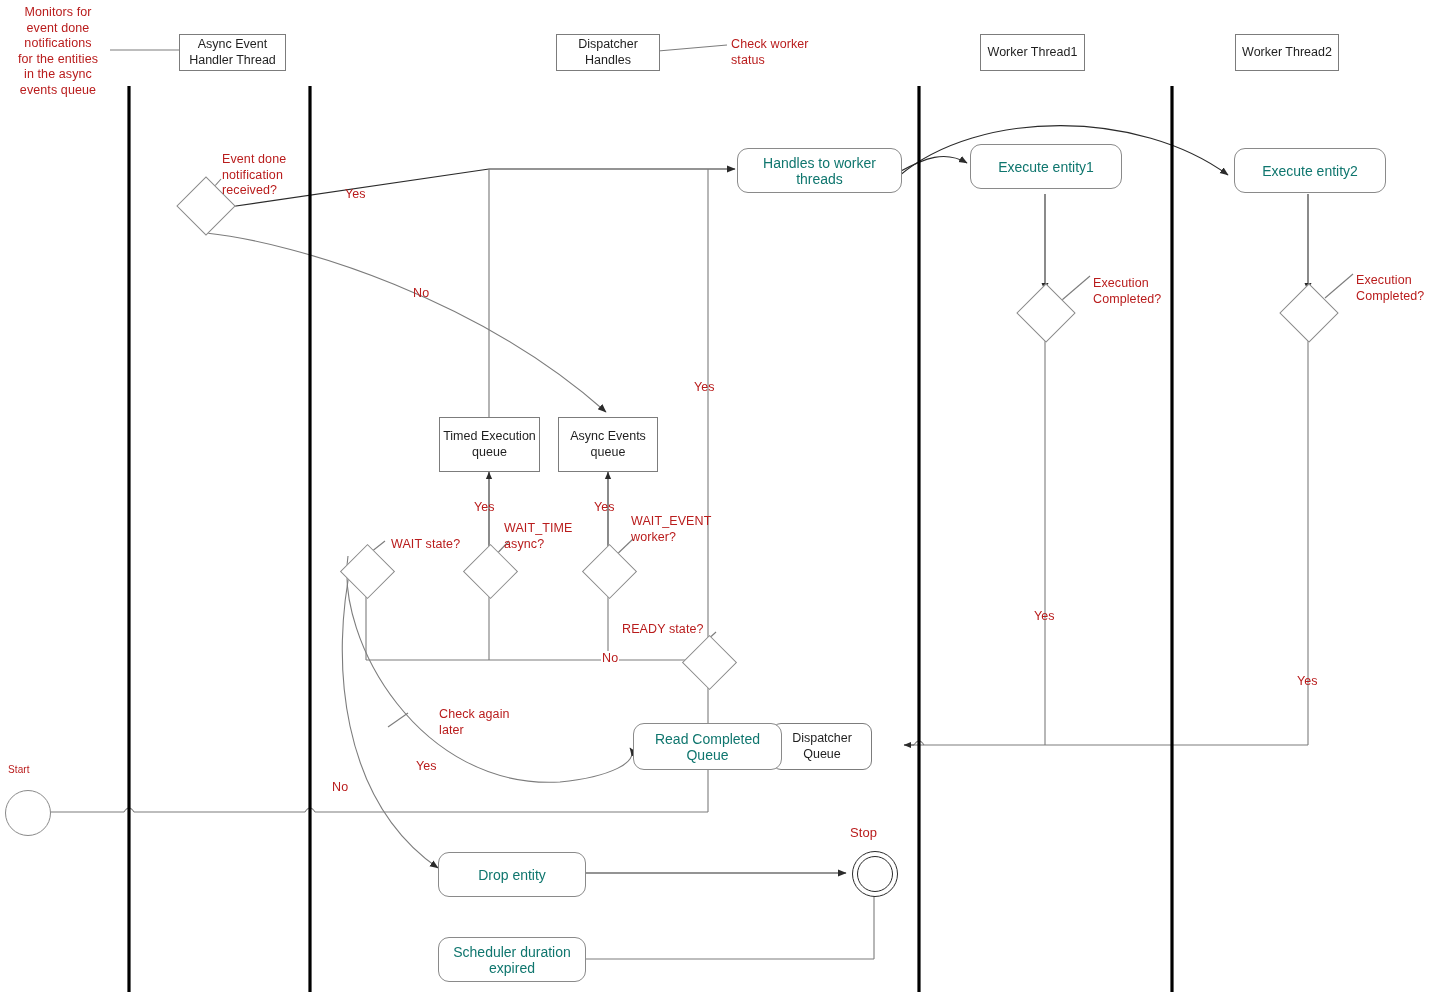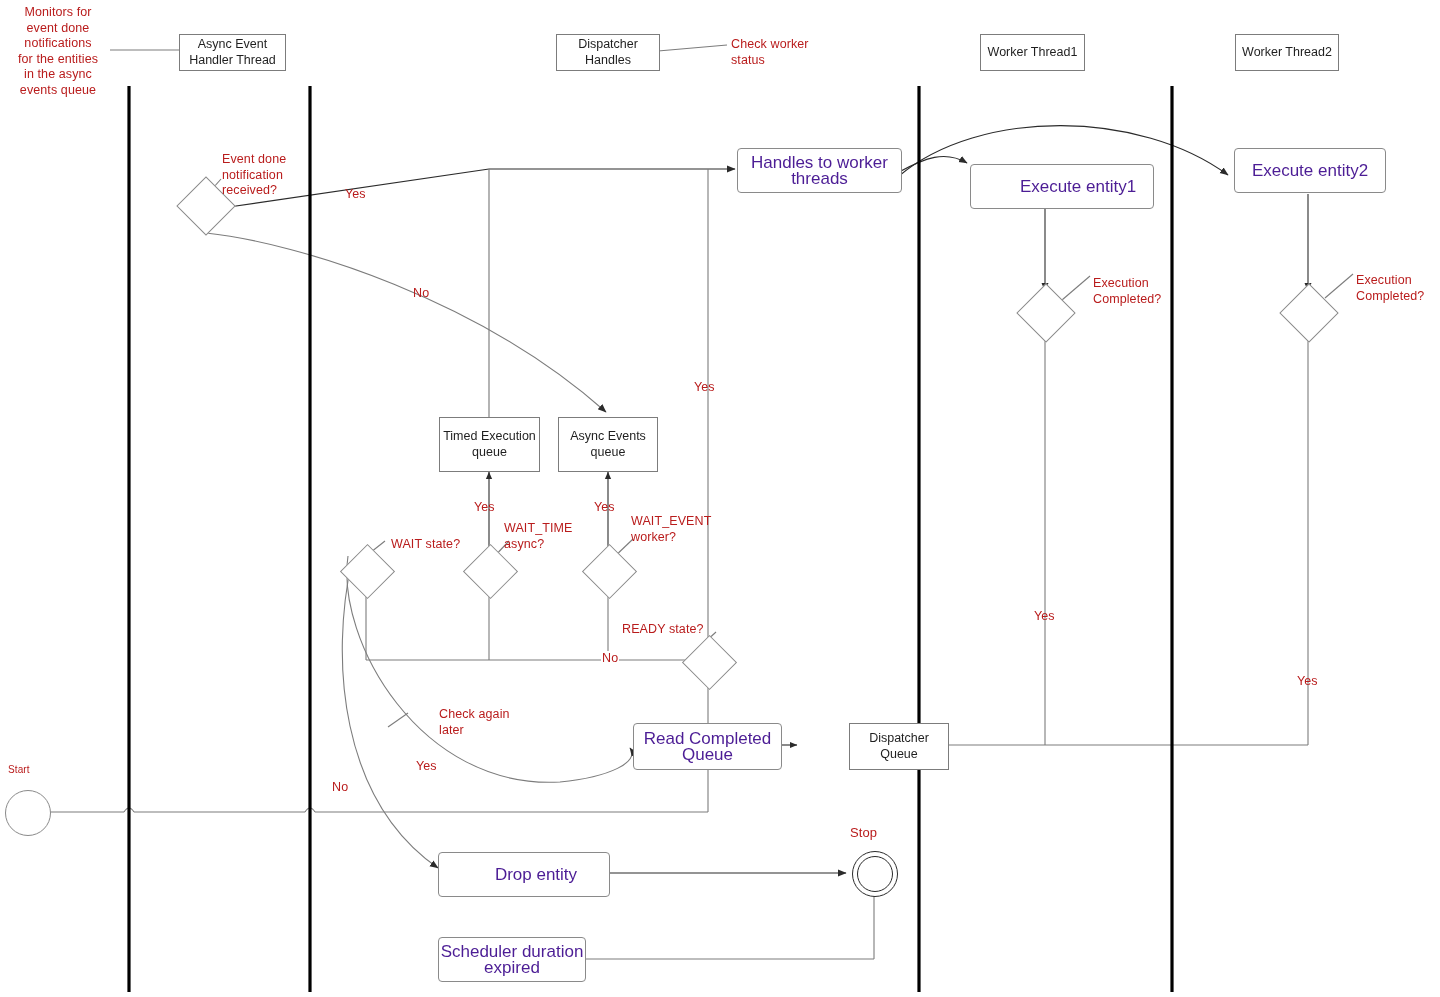--- a/index.html
+++ b/index.html
@@ -17,23 +17,23 @@
   .role{position:absolute;border:1px solid #7c7c7c;background:#fff;
         display:flex;align-items:center;justify-content:center;text-align:center;
         font-size:12.5px;line-height:15.5px;color:#1f1f1f;}
 
   
   .rect{position:absolute;border:1px solid #7c7c7c;background:#fff;
         display:flex;align-items:center;justify-content:center;text-align:center;
         font-size:12.5px;line-height:15.5px;color:#1f1f1f;}
 
   
-  .rrect{position:absolute;border:1px solid #8a8a8a;border-radius:4px;background:#fff;
+  .rrect{position:absolute;border:1px solid #8a8a8a;border-radius:11px;background:#fff;
          display:flex;align-items:center;justify-content:center;text-align:center;
-         font-size:17px;line-height:16px;color:#4c1d95;}
+         font-size:14px;line-height:16px;color:#0f766e;}
 
   
   .dia{position:absolute;border:1px solid #8a8a8a;background:#fff;
        transform:rotate(45deg);}
 
   
   .startnode{position:absolute;border:1px solid #8a8a8a;border-radius:50%;background:#fff;}
   .stopnode{position:absolute;border:1.4px solid #2b2b2b;border-radius:50%;background:#fff;}
   .stopinner{position:absolute;border:1.4px solid #2b2b2b;border-radius:50%;background:#fff;}
 </style>
@@ -192,32 +192,32 @@
   <div class="lbl" style="left:1356px;top:273px;width:95px;">Execution
 Completed?</div>
 
   <div class="rect" style="left:439px;top:417px;width:99px;height:53px;">Timed
 Execution
 queue</div>
 
   <div class="rect" style="left:558px;top:417px;width:98px;height:53px;">Async Events
 queue</div>
 
-  <div class="rect" style="left:849px;top:723px;width:98px;height:45px;">Dispatcher
+  <div class="rect" style="left:772px;top:723px;width:98px;height:45px;border-radius:9px;">Dispatcher
 Queue</div>
 
   <div class="rrect" style="left:737px;top:148px;width:163px;height:43px;">Handles to worker threads</div>
 
-  <div class="rrect" style="left:970px;top:164px;width:150px;height:43px;padding-left:32px;">Execute entity1</div>
+  <div class="rrect" style="left:970px;top:144px;width:150px;height:43px;">Execute entity1</div>
 
   <div class="rrect" style="left:1234px;top:148px;width:150px;height:43px;">Execute entity2</div>
 
   <div class="rrect" style="left:633px;top:723px;width:147px;height:45px;">Read Completed Queue</div>
 
-  <div class="rrect" style="left:438px;top:852px;width:146px;height:43px;padding-left:24px;">Drop entity</div>
+  <div class="rrect" style="left:438px;top:852px;width:146px;height:43px;">Drop entity</div>
 
   <div class="rrect" style="left:438px;top:937px;width:146px;height:43px;">Scheduler duration
 expired</div>
 
   <div class="lbl" style="left:8px;top:762px;width:50px;font-size:10px;">Start</div>
   <div class="startnode" style="left:5px;top:790px;width:44px;height:44px;"></div>
 
   <div class="lbl" style="left:850px;top:825px;width:50px;font-size:13px;">Stop</div>
   <div class="stopnode" style="left:852px;top:851px;width:44px;height:44px;"></div>
   <div class="stopinner" style="left:857px;top:856px;width:34px;height:34px;"></div>

